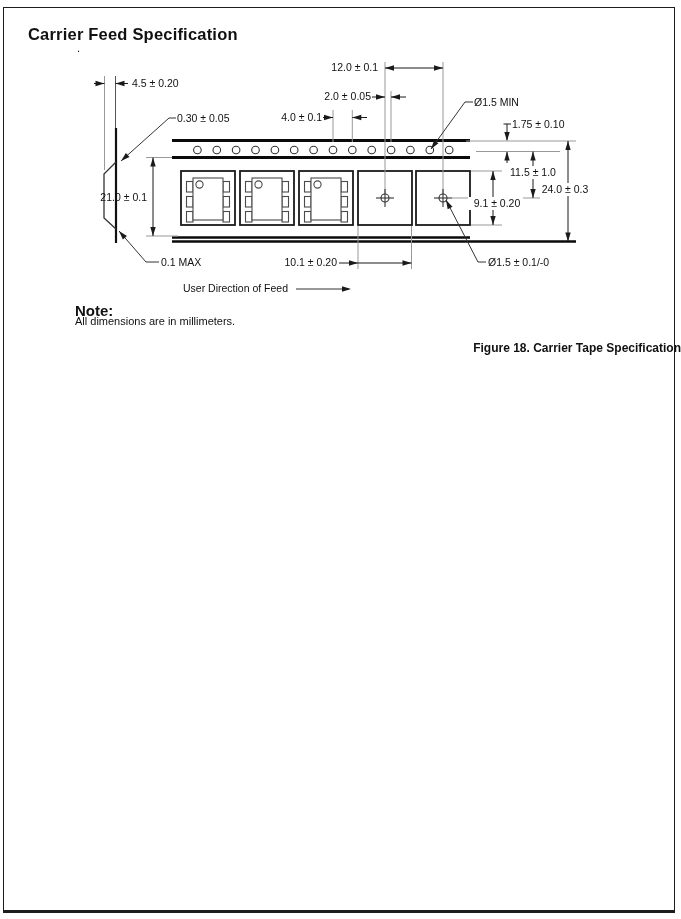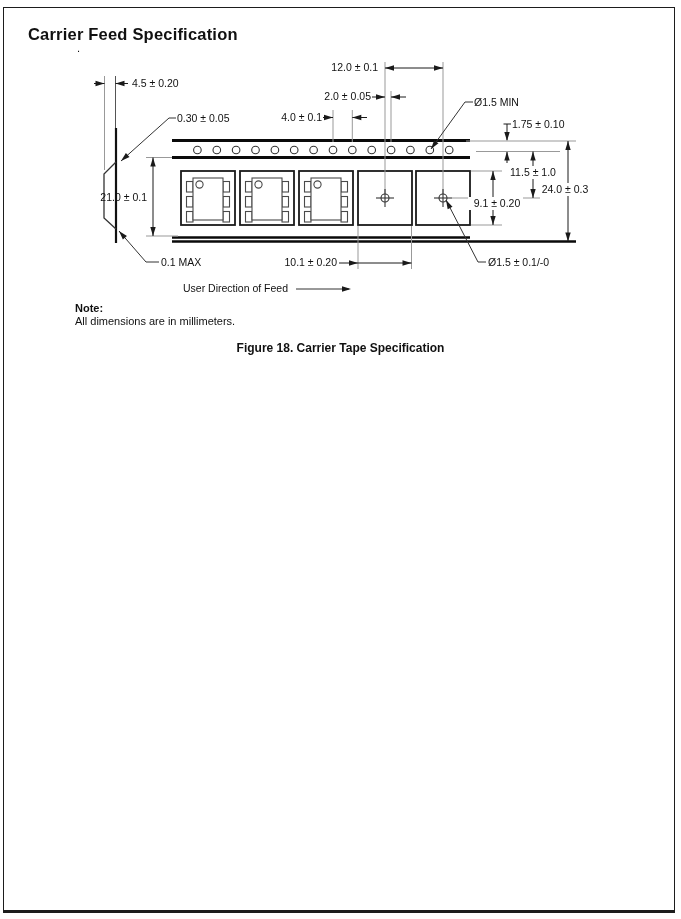--- a/index.html
+++ b/index.html
@@ -1,22 +1,22 @@
 <!DOCTYPE html>
 <html><head>
 <meta charset="utf-8">
 <style>
   html,body{margin:0;padding:0;background:#fff;}
   body{width:681px;height:919px;position:relative;font-family:"Liberation Sans","DejaVu Sans",sans-serif;color:#111;}
   .page-border{position:absolute;left:3px;top:7px;width:672px;height:906px;border:1.5px solid #1d1d1d;border-bottom-width:3px;box-sizing:border-box;}
   .title{position:absolute;left:28px;top:25px;font-size:16.5px;font-weight:bold;letter-spacing:.2px;}
   .stray-dot{position:absolute;left:77px;top:42px;font-size:11px;}
-  .note-label{position:absolute;left:75px;top:302px;font-size:11px;font-weight:bold;}
+  .note-label{position:absolute;left:75px;top:302px;font-size:15px;font-weight:bold;}
   .note-text{position:absolute;left:75px;top:315px;font-size:11px;}
-  .fig-caption{position:absolute;left:0;top:341px;width:681px;text-align:center;font-size:12px;font-weight:bold;}
+  .fig-caption{position:absolute;left:0;top:341px;width:681px;text-align:right;font-size:12px;font-weight:bold;}
   svg{position:absolute;left:0;top:0;}
   svg text{font-family:"Liberation Sans","DejaVu Sans",sans-serif;font-size:10.5px;fill:#111;}
 </style>
 </head>
 <body>
 
 <div class="page-border"></div>
 <div class="title">Carrier Feed Specification</div>
 <div class="stray-dot">.</div>
 <div class="note-label">Note:</div>

